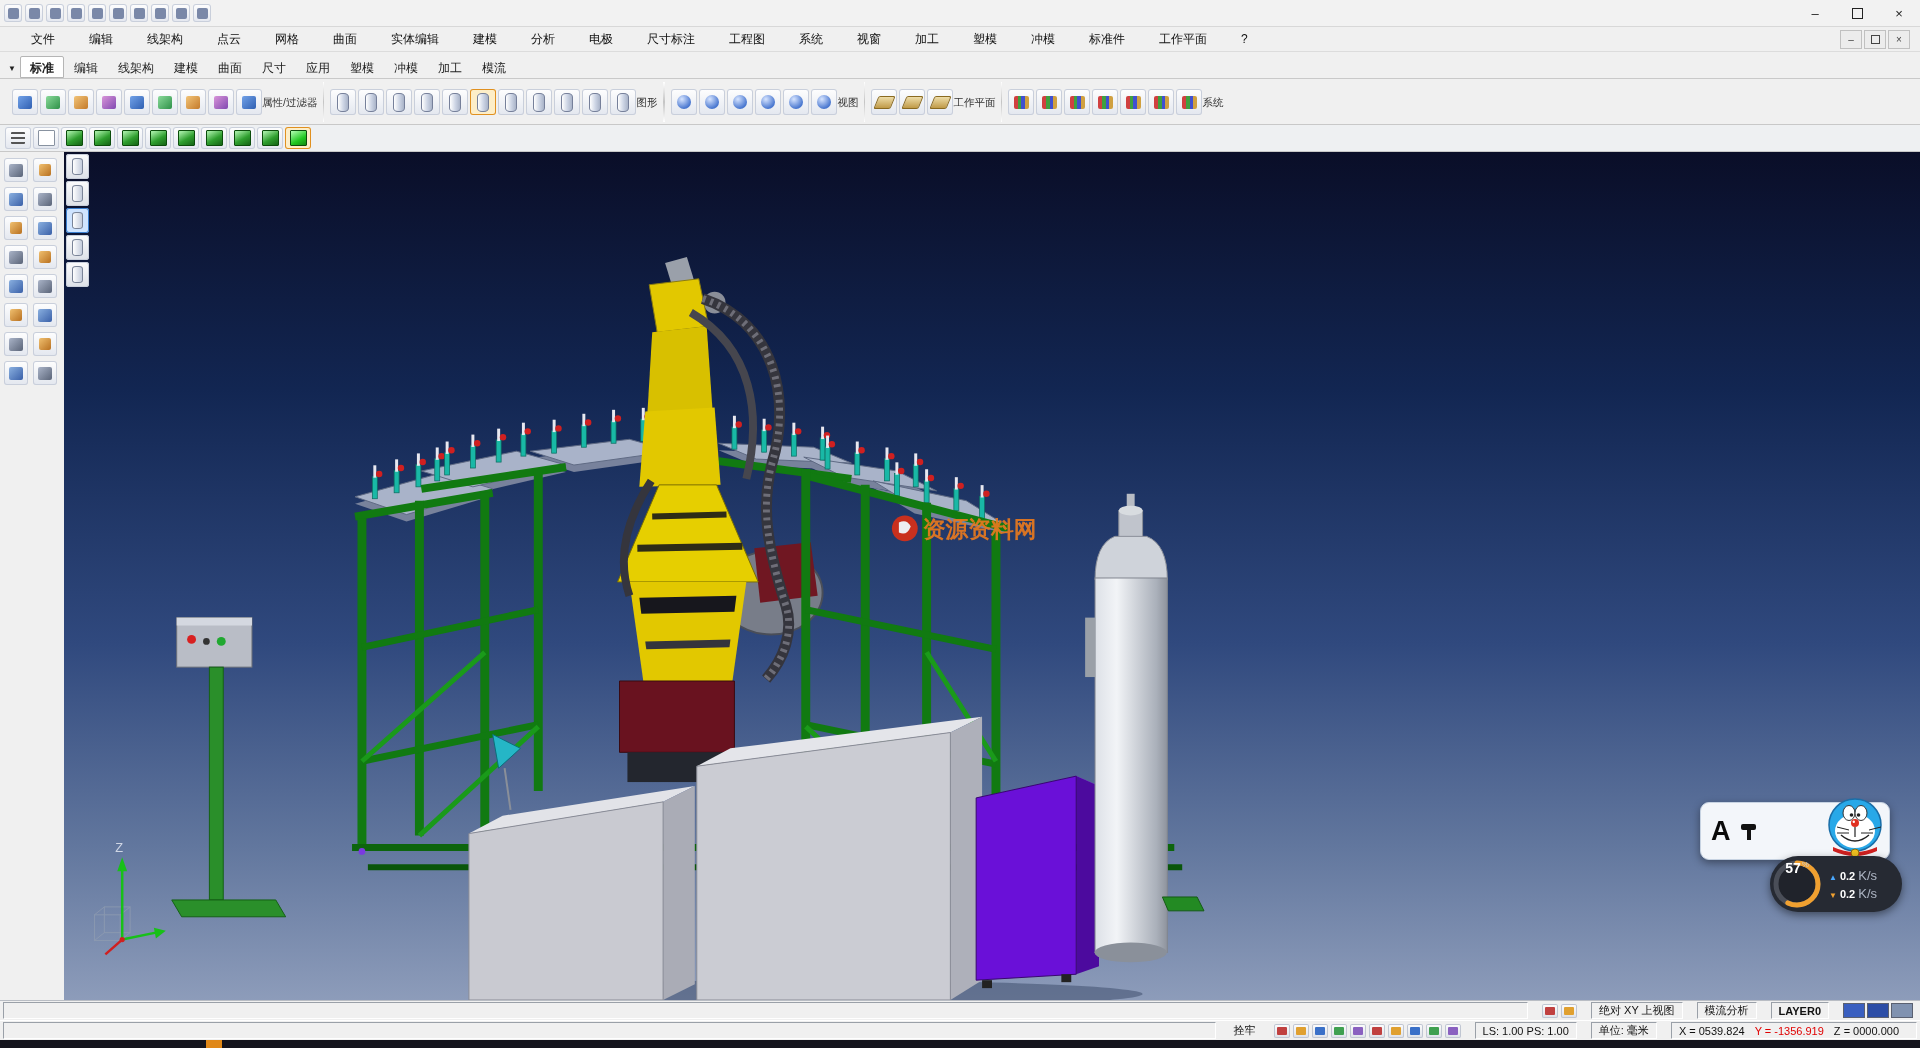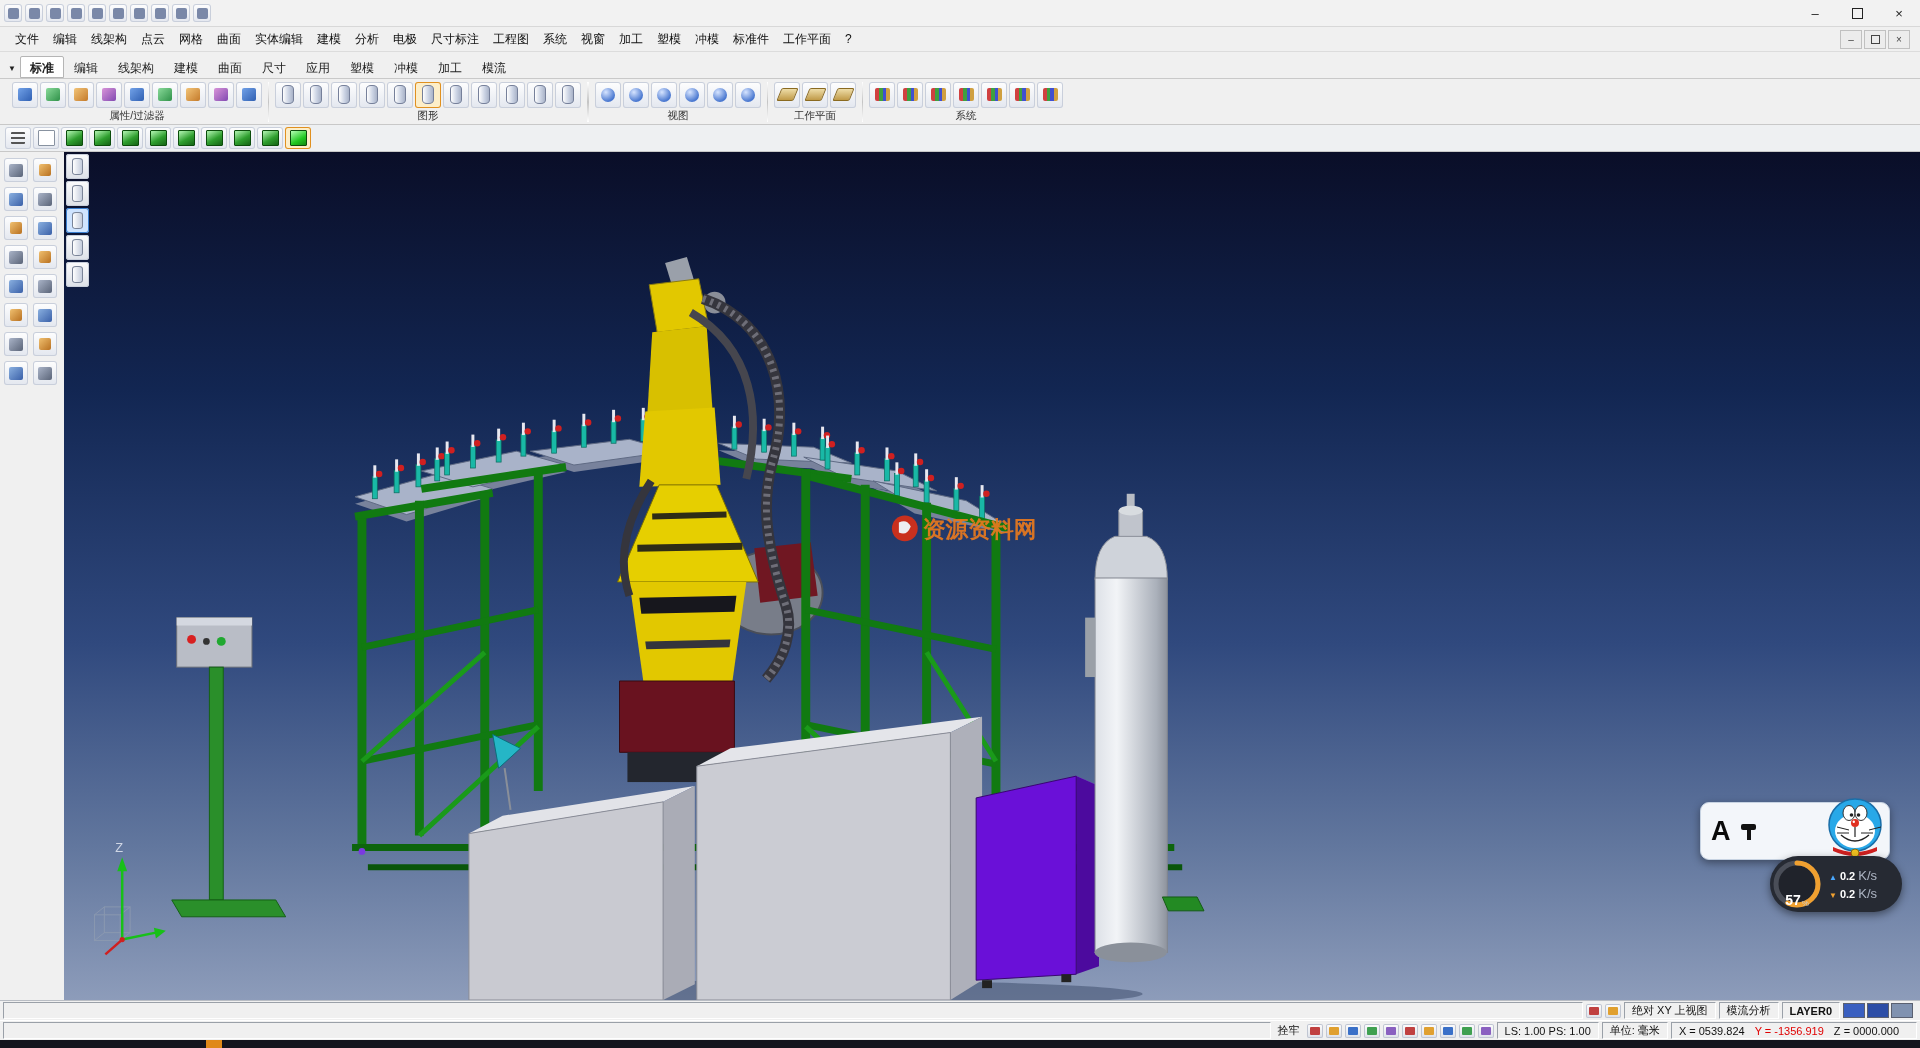--- a/index.html
+++ b/index.html
@@ -10,36 +10,36 @@
   .titlebar{height:26px;background:#f2f2f2;border-bottom:1px solid #d8d8d8;display:flex;align-items:center;position:relative;flex:0 0 auto;}
   .qa{display:flex;align-items:center;gap:3px;padding-left:4px;z-index:2;}
   .qa .icon{width:18px;height:18px;}
   .qa .icon::after{width:11px;height:11px;}
   .win-title{position:absolute;left:0;right:0;text-align:center;font-size:12px;color:#111;}
   .wincontrols{margin-left:auto;display:flex;z-index:2;}
   .wbtn{width:42px;height:25px;display:flex;align-items:center;justify-content:center;font-size:13px;color:#222;cursor:default;}
   .wbtn .boxglyph{width:9px;height:9px;border:1px solid #222;display:block;}
 
   
-  .menubar{height:24px;background:#f0f0f0;border-bottom:1px solid #dcdcdc;display:flex;align-items:center;padding-left:8px;font-size:12px;color:#111;flex:0 0 auto;}
+  .menubar{height:24px;background:#f0f0f0;border-bottom:1px solid #dcdcdc;display:flex;align-items:center;padding-left:24px;font-size:12px;color:#111;flex:0 0 auto;gap:20px;}
   .menu-item{padding:3px 7px;cursor:default;}
   .mdi-controls{margin-left:auto;display:flex;gap:2px;padding-right:10px;}
   .mdibtn{width:20px;height:17px;border:1px solid #c0c0c0;background:#ececec;display:flex;align-items:center;justify-content:center;font-size:10px;color:#444;}
   .mdibtn .boxglyph{width:7px;height:7px;border:1px solid #444;display:block;}
 
   
   .tabbar{height:26px;background:#f0f0f0;border-bottom:1px solid #c9c9c9;display:flex;align-items:flex-end;padding-left:4px;font-size:12px;flex:0 0 auto;}
   .tab-drop{width:16px;height:20px;display:flex;align-items:center;justify-content:center;font-size:8px;color:#222;}
   .tabs{display:flex;height:22px;justify-content:space-between;}
   .tab{padding:3px 9px;border:1px solid transparent;color:#222;cursor:default;border-radius:2px 2px 0 0;}
   .tab.active{background:#ffffff;border-color:#b5b5b5;font-weight:bold;}
 
   
   .toolbar{height:44px;background:#f0f0f0;border-bottom:1px solid #c8c8c8;display:flex;align-items:stretch;padding:1px 6px 0 6px;flex:0 0 auto;}
-  .tb-group{display:flex;flex-direction:column;align-items:center;padding:0 6px;}
+  .tb-group{display:flex;flex-direction:row;align-items:center;padding:0 6px;}
   .tb-icons{display:flex;gap:2px;align-items:center;height:29px;}
   .tb-label{font-size:10.5px;color:#333;line-height:13px;}
   .tb-sep{width:1px;background:linear-gradient(#fff,#c4c4c4,#fff);margin:2px 0;}
 
   
   .icon{width:26px;height:26px;border-radius:3px;display:flex;align-items:center;justify-content:center;background:linear-gradient(#fefefe,#e3e7ef);box-shadow:0 0 0 1px #c9cfdb inset;}
   .icon::after{content:"";width:14px;height:13px;border-radius:2px;background:#7a88a8;}
   .tb-icons .icon:nth-child(4n+1)::after{background:linear-gradient(135deg,#72a2e8,#2f5fb2);}
   .tb-icons .icon:nth-child(4n+2)::after{background:linear-gradient(135deg,#8ada9a,#2e9148);}
   .tb-icons .icon:nth-child(4n+3)::after{background:linear-gradient(135deg,#f2c478,#c47a2a);}
@@ -78,32 +78,32 @@
   
   .netmon{position:absolute;right:18px;top:646px;width:210px;height:125px;z-index:6;}
   .nm-card{position:absolute;right:12px;top:4px;width:168px;height:56px;background:#f3f6fa;border:1px solid #c7d3e2;border-radius:9px;box-shadow:0 3px 8px rgba(0,0,0,.4);display:flex;align-items:center;padding:0 10px;gap:10px;}
   .nm-letter{font-size:27px;font-weight:bold;color:#0a0a0a;}
   .nm-hammer{width:16px;height:18px;position:relative;}
   .nm-hammer::before{content:"";position:absolute;left:0;top:2px;width:15px;height:6px;background:#111;border-radius:2px;}
   .nm-hammer::after{content:"";position:absolute;left:6px;top:7px;width:4px;height:11px;background:#111;}
   .nm-dora{position:absolute;right:2px;top:-6px;}
   .nm-bar{position:absolute;right:0;top:58px;width:132px;height:56px;background:#262a33;border-radius:28px;box-shadow:0 3px 8px rgba(0,0,0,.45);display:flex;align-items:center;}
   .nm-gauge{position:relative;width:48px;height:48px;margin-left:3px;}
-  .nm-gauge .pct{position:absolute;inset:0;display:flex;align-items:flex-end;justify-content:center;color:#fff;font-size:14px;font-weight:bold;}
+  .nm-gauge .pct{position:absolute;inset:0;display:flex;align-items:flex-start;justify-content:center;color:#fff;font-size:14px;font-weight:bold;}
   .nm-gauge .pct i{font-style:normal;font-size:8px;font-weight:normal;margin-left:1px;color:#ccc;}
   .nm-speeds{display:flex;flex-direction:column;gap:3px;margin-left:8px;font-size:11px;color:#fff;}
   .nm-row{display:flex;align-items:baseline;gap:3px;white-space:nowrap;}
   .nm-row .arr{font-size:8px;}
   .nm-row .arr.up{color:#4aa8ff;}
   .nm-row .arr.down{color:#f0a030;}
   .nm-row b{font-size:11px;}
   .nm-row i{font-style:normal;font-size:13px;color:#aeb6c4;}
 
   
-  .statusbar{height:19px;background:#f0f0f0;display:flex;align-items:center;gap:3px;padding:0 3px;font-size:11px;color:#111;flex:0 0 auto;border-top:1px solid #ffffff;}
+  .statusbar{height:19px;background:#f0f0f0;display:flex;align-items:center;gap:14px;padding:0 3px;font-size:11px;color:#111;flex:0 0 auto;border-top:1px solid #ffffff;}
   .sb1{border-top:1px solid #b9bdc4;}
   .sunken,.sb-field{border:1px solid;border-color:#9aa0a8 #ffffff #ffffff #9aa0a8;background:#f0f0f0;height:15px;display:flex;align-items:center;padding:0 7px;white-space:nowrap;}
   .sb-fill{flex:1 1 auto;}
   .sb-field.bold{font-weight:bold;}
   .sb-icons{display:flex;gap:3px;align-items:center;}
   .sicon{width:16px;height:14px;border-radius:2px;background:linear-gradient(#fdfdfd,#dde1e8);box-shadow:0 0 0 1px #c0c6d2 inset;position:relative;}
   .sicon::after{content:"";position:absolute;inset:3px;border-radius:1px;background:#7a88a8;}
   .sb-icons .sicon:nth-child(5n+1)::after{background:#c04040;}
   .sb-icons .sicon:nth-child(5n+2)::after{background:#e0a030;}
   .sb-icons .sicon:nth-child(5n+3)::after{background:#3a70c8;}

